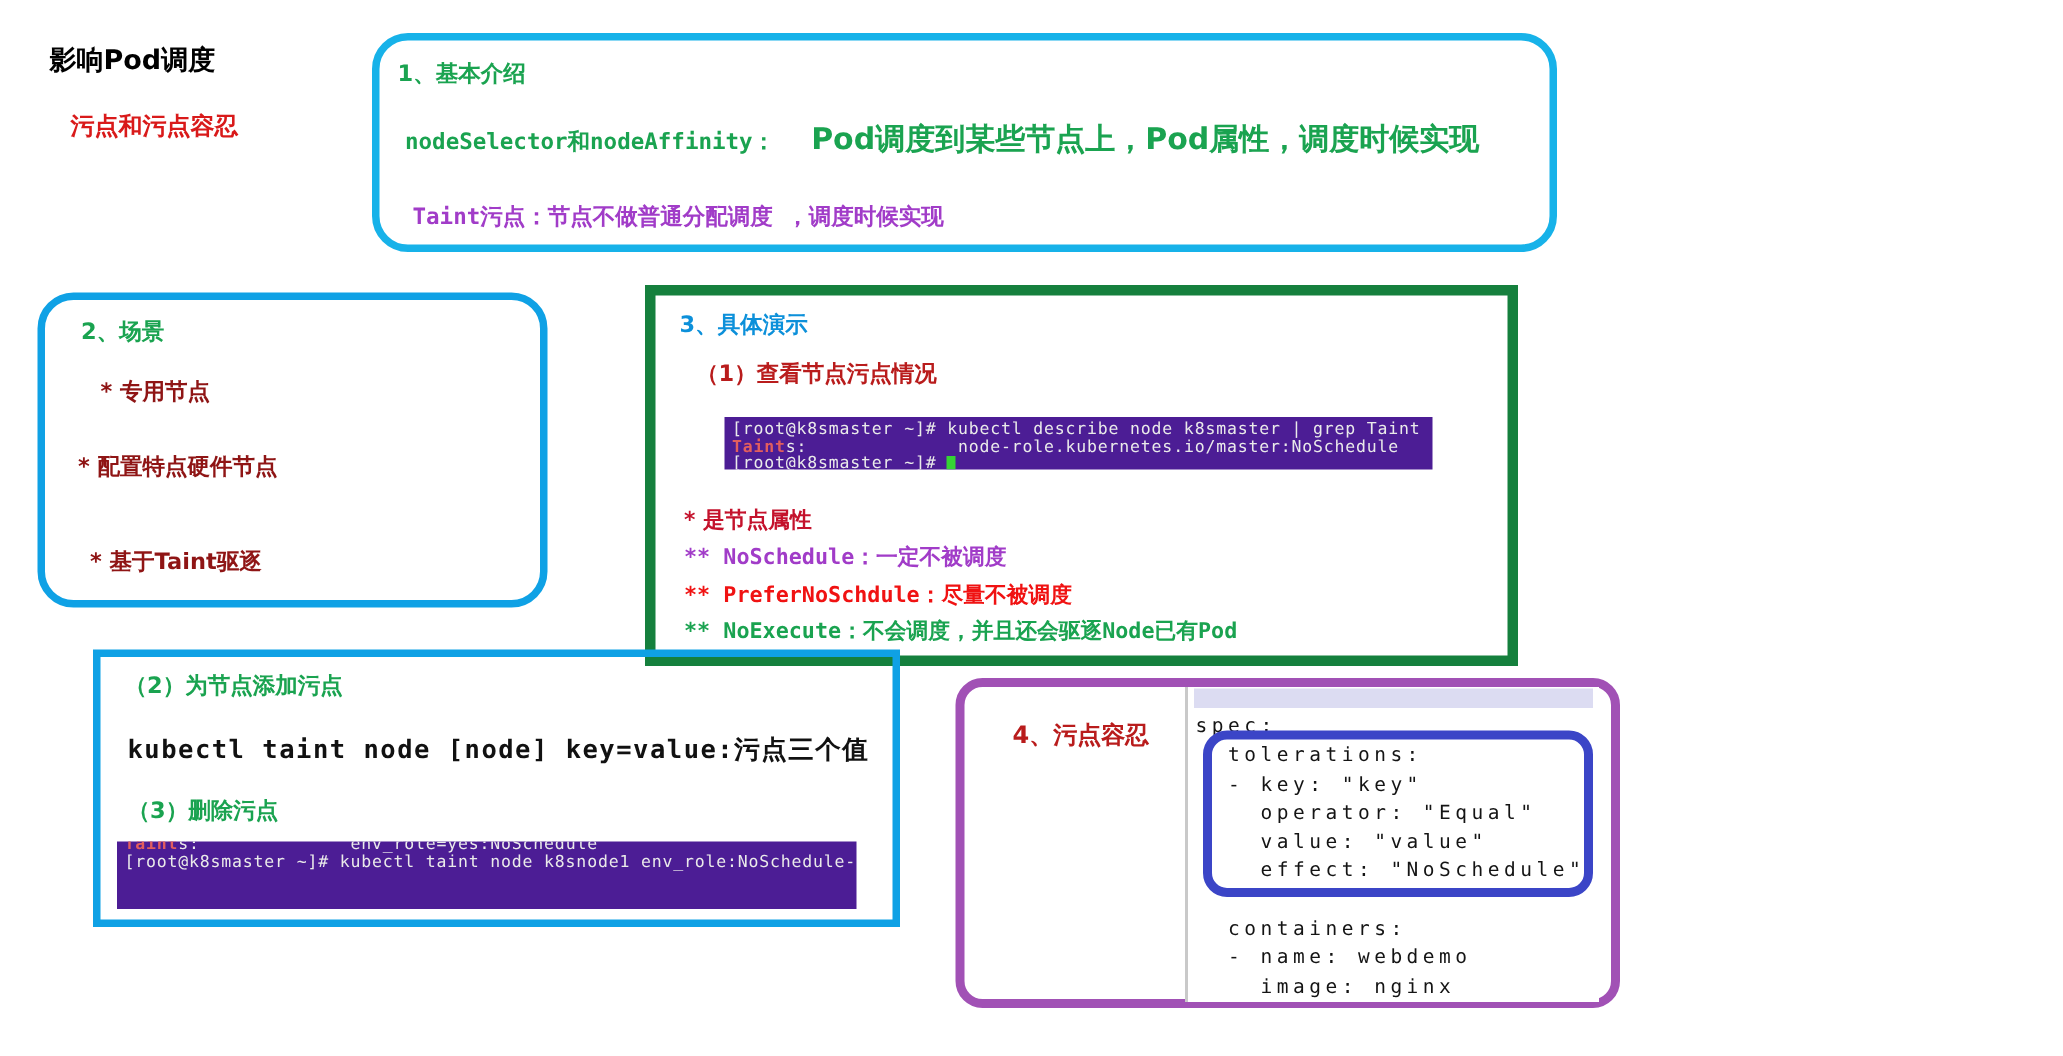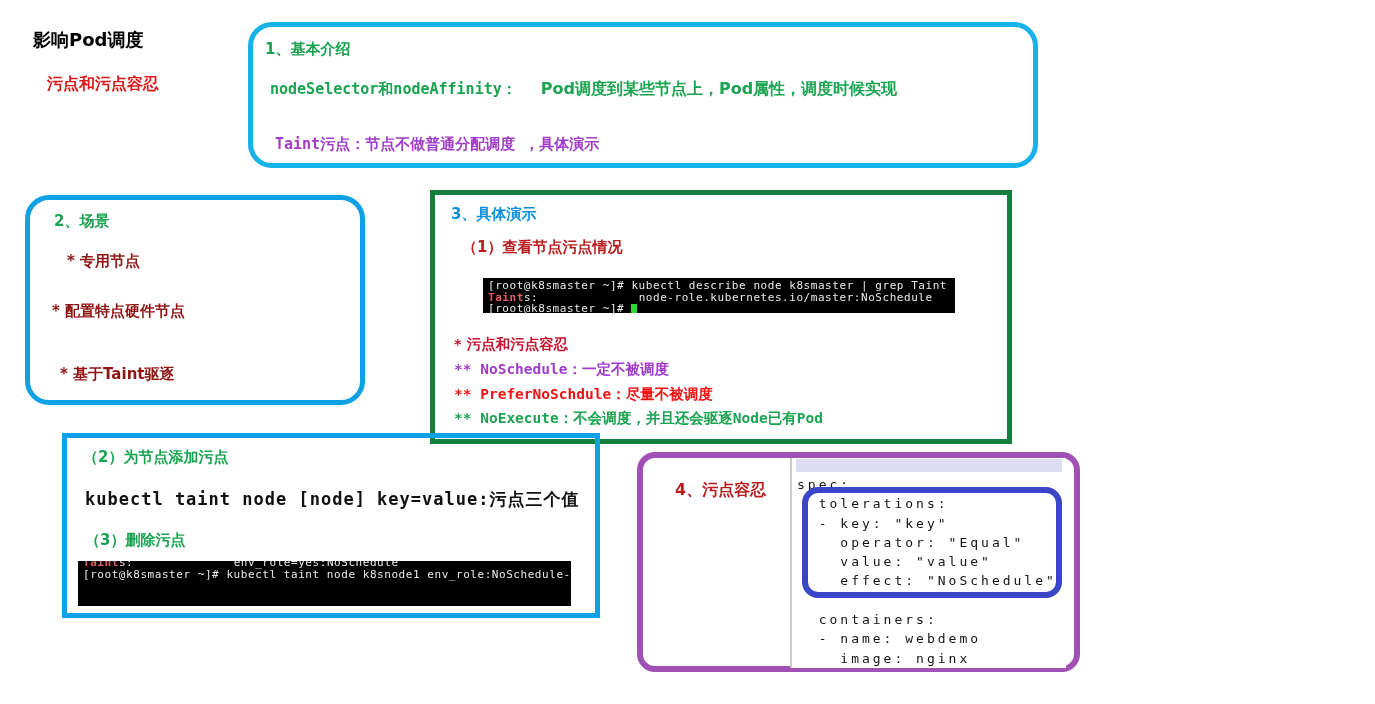--- a/index.html
+++ b/index.html
@@ -17,27 +17,27 @@
   .red{color:#b91c1c;}
   .crimson{color:#c4122c;}
   .purple{color:#a13cc8;}
   .blueh{color:#0c90da;}
   .black{color:#111;}
 
   
   .inkbox{position:absolute;background:transparent;box-sizing:border-box;}
   #box1{left:248px;top:22px;width:790px;height:146px;border:5px solid #17b2e9;border-radius:24px;}
   #box2{left:25px;top:195px;width:340px;height:210px;border:5px solid #0fa1e5;border-radius:24px;}
-  #box3{left:430px;top:190px;width:582px;height:254px;border:5px solid #15803d;}
+  #box3{left:430px;top:190px;width:582px;height:254px;border:7px solid #15803d;}
   #boxAdd{left:62px;top:433px;width:538px;height:185px;border:5px solid #0fa1e5;}
   #box4{left:637px;top:452px;width:443px;height:220px;border:6px solid #a151b5;border-radius:18px;}
 
   
   .terminal{
-    position:absolute;background:#000000;color:#eaeaea;overflow:hidden;
+    position:absolute;background:#4c1d95;color:#eaeaea;overflow:hidden;
     font-family:"DejaVu Sans Mono","Liberation Mono",monospace;
     font-size:11px;line-height:11.5px;letter-spacing:0.55px;
     padding:2px 5px;box-sizing:border-box;
   }
   #terminal1{left:483px;top:278px;width:472px;height:35px;}
   #terminal2{left:78px;top:561px;width:493px;height:45px;}
   .tline{white-space:pre;}
   .t-red{color:#e25e5e;font-weight:bold;}
   .clipline{margin-top:-6px;}
   .cursor{display:inline-block;width:6px;height:9px;background:#35d435;vertical-align:-1px;}
@@ -58,21 +58,21 @@
     left:802px;top:487px;width:260px;height:111px;
     border:6px solid #3b45c7;border-radius:16px;pointer-events:none;
   }
 
   
   #mainTitle{left:33px;top:28px;font-size:18px;color:#000;}
   #subTitle{left:47px;top:74px;font-size:16px;color:#d91a1a;}
 
   #b1-heading{left:12px;top:13px;font-size:15px;}
   #b1-row2{left:17px;top:52px;font-size:15px;}
-  #b1-selector-desc{margin-left:24px;font-size:16px;}
+  #b1-selector-desc{margin-left:24px;font-size:20px;}
   #b1-taint{left:22px;top:108px;font-size:15px;}
 
   #b2-heading{left:24px;top:12px;font-size:15px;}
   .b2-item{font-size:15px;}
   #b2-i0{left:37px;top:52px;}
   #b2-i1{left:22px;top:102px;}
   #b2-i2{left:30px;top:165px;}
 
   #b3-heading{left:16px;top:10px;font-size:15px;}
   #b3-sub1{left:27px;top:43px;font-size:15px;}
@@ -94,34 +94,34 @@
 <div id="page">
 
   <div id="mainTitle" class="abs b">影响Pod调度</div>
   <div id="subTitle" class="abs b">污点和污点容忍</div>
 
   <div id="box1" class="inkbox">
     <div id="b1-heading" class="abs b green">1、基本介绍</div>
     <div id="b1-row2" class="abs">
       <span class="b green mono">nodeSelector和nodeAffinity：</span><span id="b1-selector-desc" class="b green">Pod调度到某些节点上，Pod属性，调度时候实现</span>
     </div>
-    <div id="b1-taint" class="abs b purple mono">Taint污点：节点不做普通分配调度 ，具体演示</div>
+    <div id="b1-taint" class="abs b purple mono">Taint污点：节点不做普通分配调度 ，调度时候实现</div>
   </div>
 
   <div id="box2" class="inkbox">
     <div id="b2-heading" class="abs b green">2、场景</div>
     <div id="b2-i0" class="abs b darkred b2-item">* 专用节点</div>
     <div id="b2-i1" class="abs b darkred b2-item">* 配置特点硬件节点</div>
     <div id="b2-i2" class="abs b darkred b2-item">* 基于Taint驱逐</div>
   </div>
 
   <div id="box3" class="inkbox">
     <div id="b3-heading" class="abs b blueh">3、具体演示</div>
     <div id="b3-sub1" class="abs b red">（1）查看节点污点情况</div>
-    <div id="b3-l0" class="abs b crimson b3-line">* 污点和污点容忍</div>
+    <div id="b3-l0" class="abs b crimson b3-line">* 是节点属性</div>
     <div id="b3-l1" class="abs b purple b3-line mono">** NoSchedule：一定不被调度</div>
     <div id="b3-l2" class="abs b b3-line mono" style="color:#f01212;">** PreferNoSchdule：尽量不被调度</div>
     <div id="b3-l3" class="abs b green b3-line mono">** NoExecute：不会调度，并且还会驱逐Node已有Pod</div>
   </div>
 
   <div id="terminal1" class="terminal">
     <div class="tline">[root@k8smaster ~]# kubectl describe node k8smaster | grep Taint</div>
     <div class="tline"><span class="t-red">Taint</span><span>s:              node-role.kubernetes.io/master:NoSchedule</span></div>
     <div class="tline"><span>[root@k8smaster ~]# </span><span class="cursor"></span></div>
   </div>

